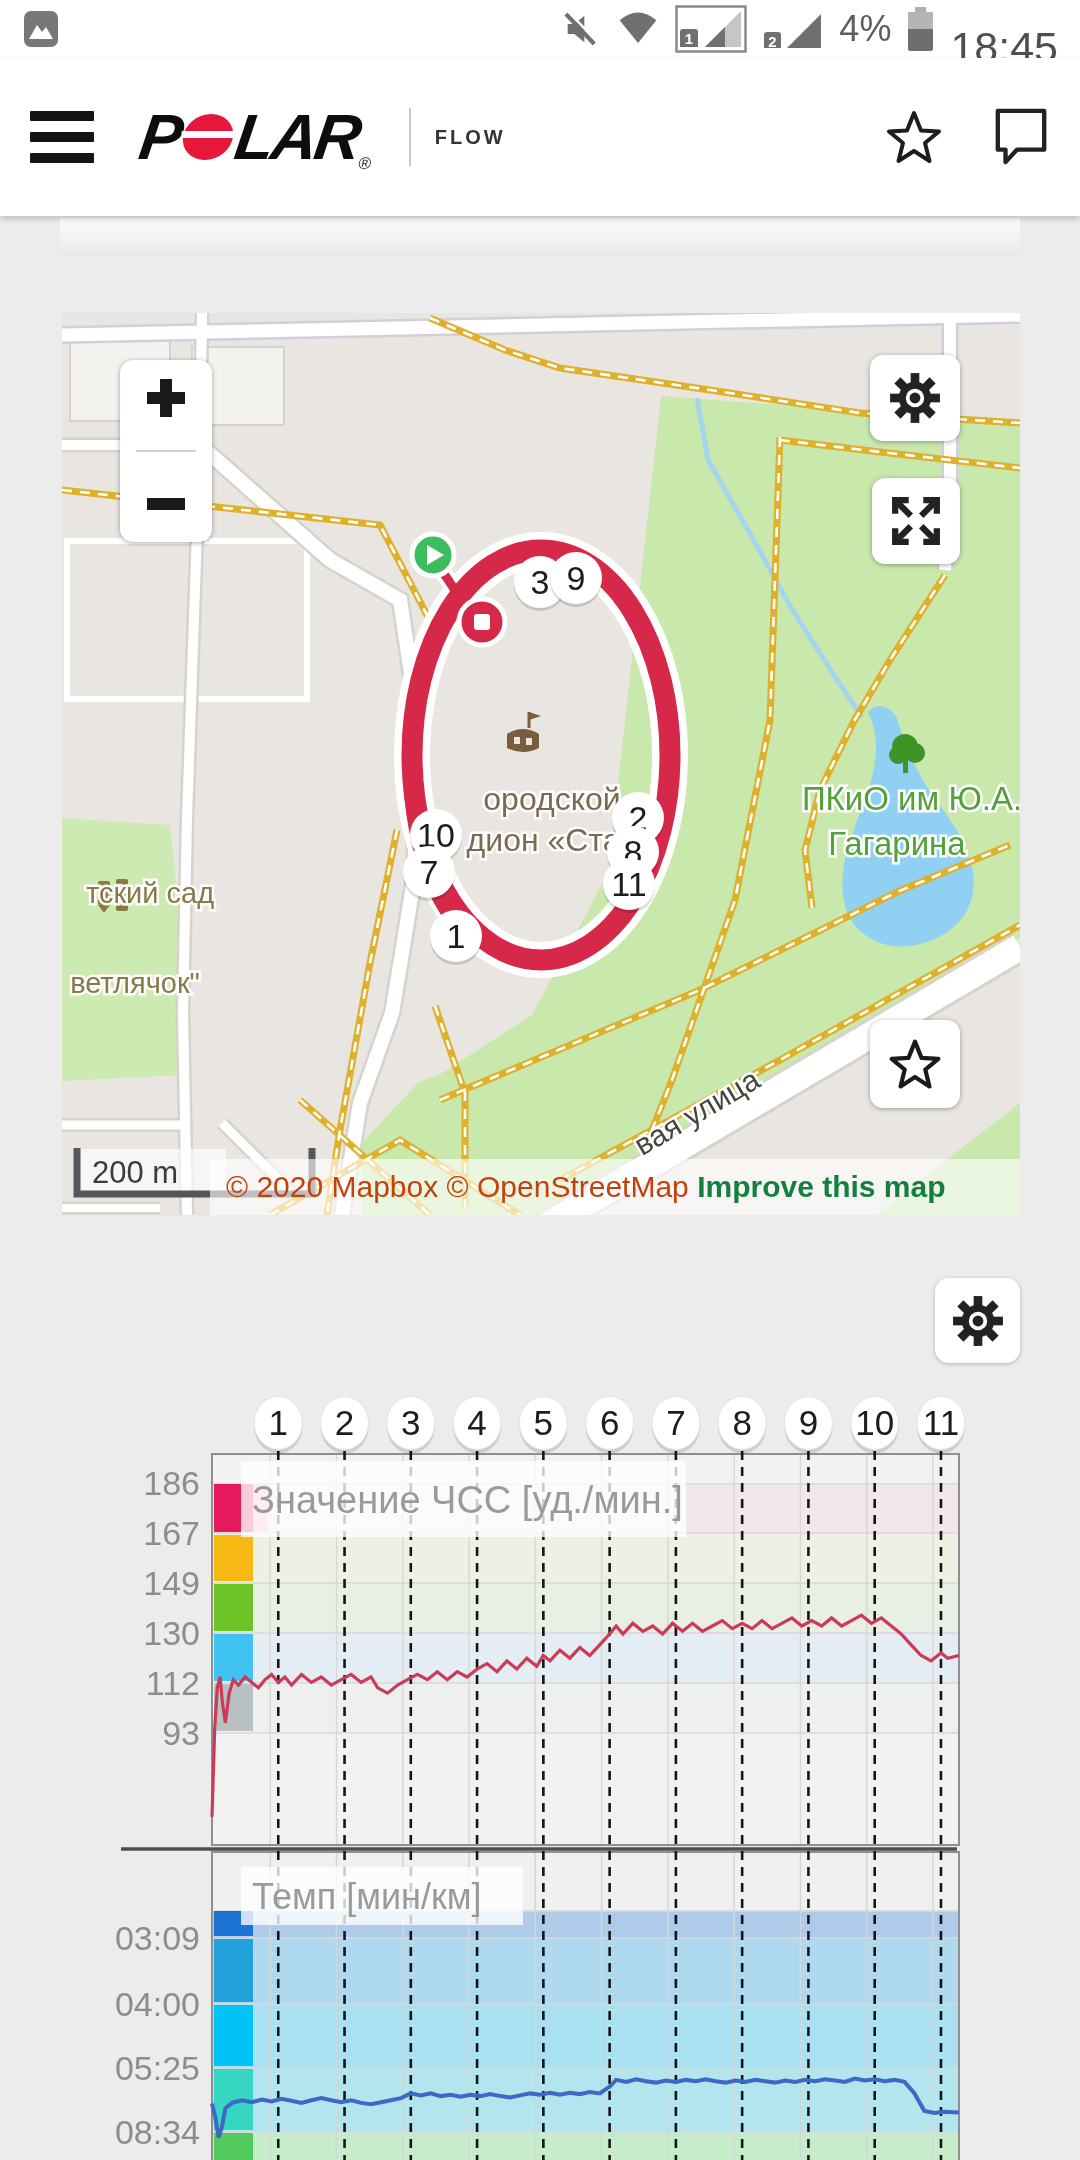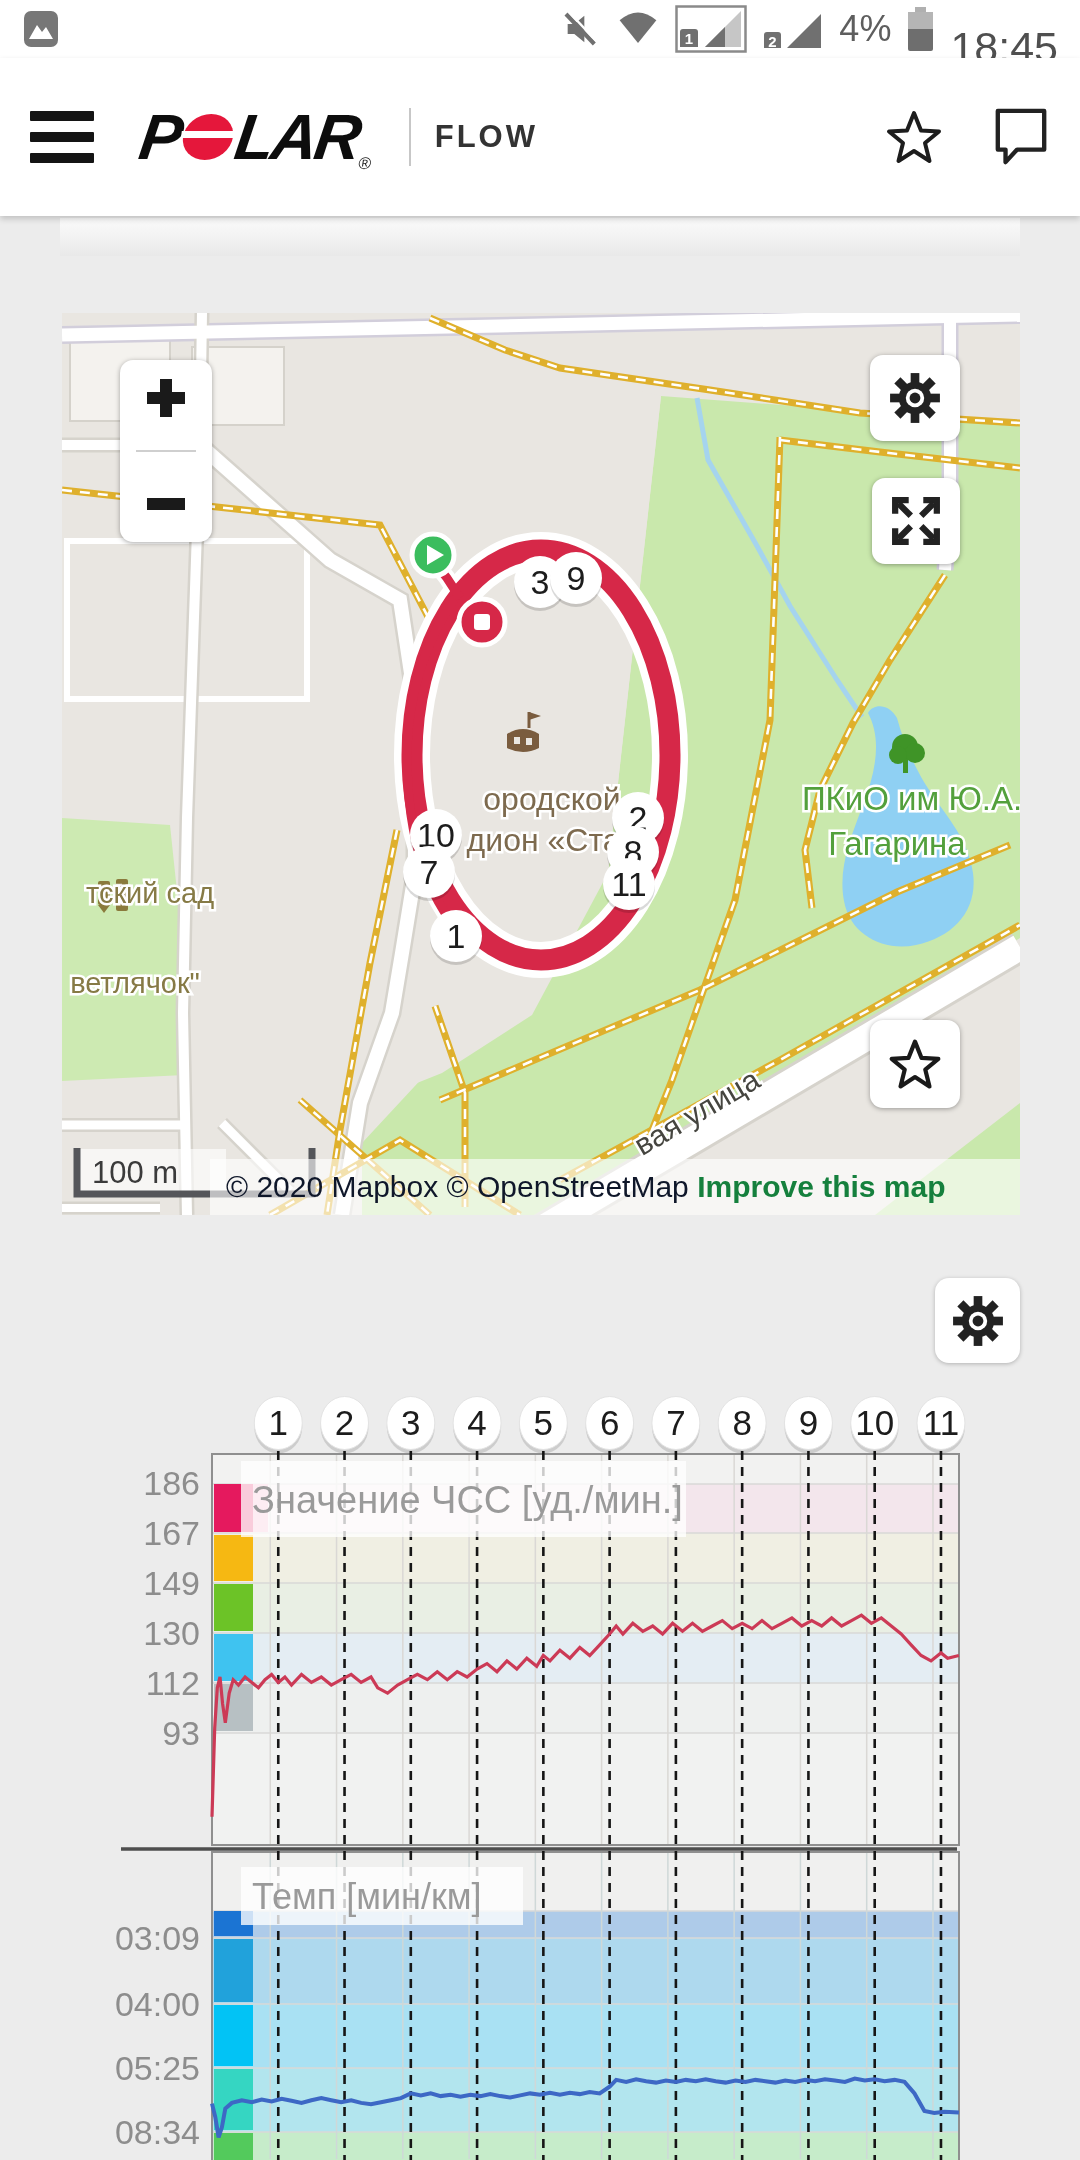--- a/index.html
+++ b/index.html
@@ -18,39 +18,39 @@
           box-shadow:0 3px 6px rgba(0,0,0,.18);z-index:5;}
   #burger{width:64px;display:flex;flex-direction:column;gap:11px;margin-right:46px;}
   #burger div{height:10px;background:#141414;border-radius:1px;}
   #logo{display:flex;align-items:baseline;transform:skewX(-8deg);}
   #logo .lp{font-weight:900;font-style:italic;font-size:64px;color:#0d0d0d;letter-spacing:-3px;}
   #logo-o{width:50px;height:46px;background:#e5173b;border-radius:50%;position:relative;
           align-self:center;margin:0 3px;}
   #logo-o::after{content:"";position:absolute;left:-2px;right:-2px;top:17px;height:7px;background:#fff;}
   #logo-reg{font-size:17px;color:#1a1a1a;margin-left:4px;align-self:flex-end;}
   #hdr-divider{width:2px;height:58px;background:#c7c7c7;margin:0 24px 0 34px;}
-  #product{font-size:31px;letter-spacing:3px;color:#333;font-weight:600;}
+  #product{font-size:20px;letter-spacing:3px;color:#333;font-weight:600;}
   #hdr-icons{margin-left:auto;display:flex;align-items:center;gap:48px;}
   
   #card-top-strip{left:60px;top:218px;width:960px;height:38px;
                   background:linear-gradient(#fbfbfb,#e9e9e9);}
   
   #map{left:62px;top:313px;width:958px;height:902px;background:#e9e6e1;overflow:hidden;}
   .map-ctl{position:absolute;background:#fff;border-radius:13px;
            box-shadow:0 1px 5px rgba(0,0,0,.35);display:flex;align-items:center;
            justify-content:center;flex-direction:column;}
   #zoom-card{left:58px;top:47px;width:92px;height:182px;justify-content:space-around;}
   #zoom-sep{width:60px;height:2px;background:#cfcfcf;}
   #scalebar-box{position:absolute;left:12px;top:836px;width:152px;height:46px;
                 background:rgba(255,255,255,.62);}
   #scale-text{position:absolute;left:30px;top:842px;font-size:31px;color:#3b3b3b;}
   #attribution{position:absolute;left:148px;bottom:0;right:0;height:56px;
                background:rgba(255,255,255,.62);display:flex;align-items:center;
                padding-left:16px;font-size:30px;white-space:pre;}
-  #attr-plain{color:#0f172a;}
+  #attr-plain{color:#c2410c;}
   #attr-link{color:#15803d;font-weight:bold;}
   
   #chart-gear-card{left:935px;top:1278px;width:85px;height:85px;background:#fff;
                    border-radius:14px;box-shadow:0 1px 4px rgba(0,0,0,.25);
                    display:flex;align-items:center;justify-content:center;}
   #charts-svg{position:absolute;left:0;top:1215px;}
   text{font-family:"Liberation Sans",sans-serif;}
 </style>
 </head>
 <body>
@@ -316,21 +316,21 @@
     <svg width="56" height="56" viewBox="0 0 60 60">
       <path d="M30,6 L37,23.5 L55,24.5 L41,36 L45.5,54 L30,44 L14.5,54 L19,36 L5,24.5 L23,23.5 Z" fill="none" stroke="#1a1a1a" stroke-width="4.5" stroke-linejoin="round"></path>
     </svg>
   </div>
 
   
   <div id="scalebar-box"></div>
   <svg class="abs" style="left:10px;top:830px;" width="250" height="58">
     <path d="M5,5 V51 H240 V5" fill="none" stroke="#55565a" stroke-width="7"></path>
   </svg>
-  <span id="scale-text">100 m</span>
+  <span id="scale-text">200 m</span>
   <div id="attribution">
     <span id="attr-plain">© 2020 Mapbox © OpenStreetMap </span>
     <span id="attr-link">Improve this map</span>
   </div>
 </div>
 
 <div id="chart-gear-card" class="abs">
   <svg width="52" height="52" viewBox="0 0 48 48">
     <g fill="#222">
       <rect x="20" y="1" width="8" height="11"></rect>

